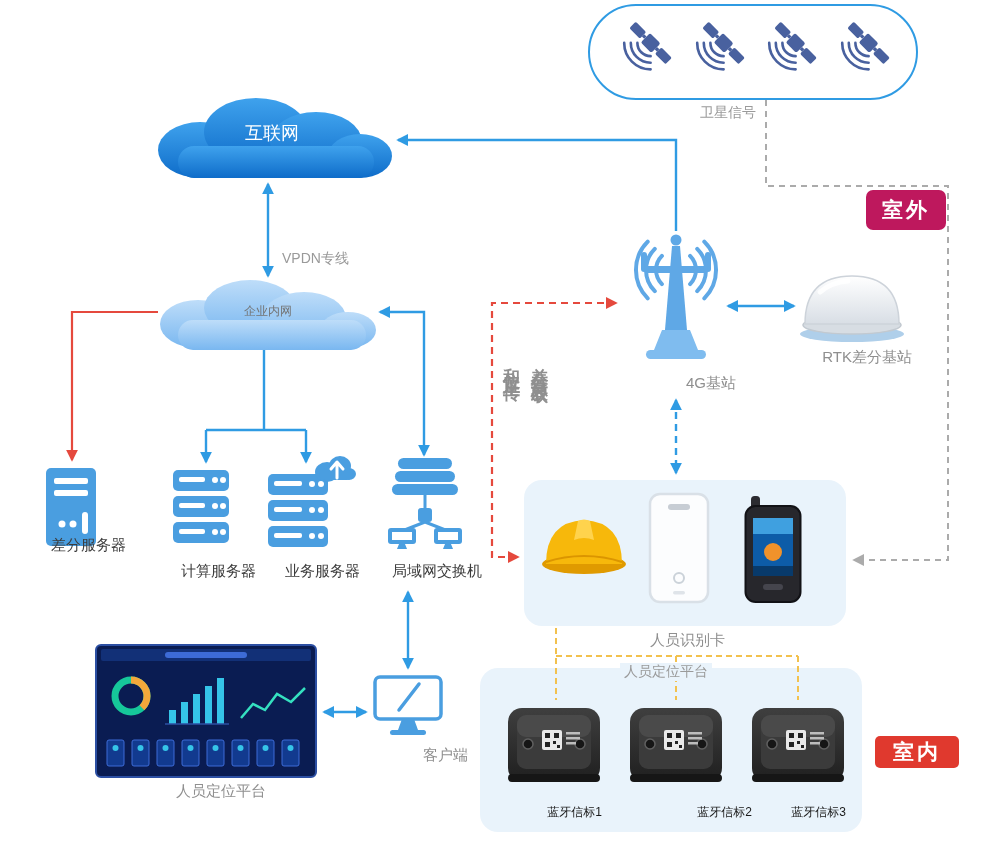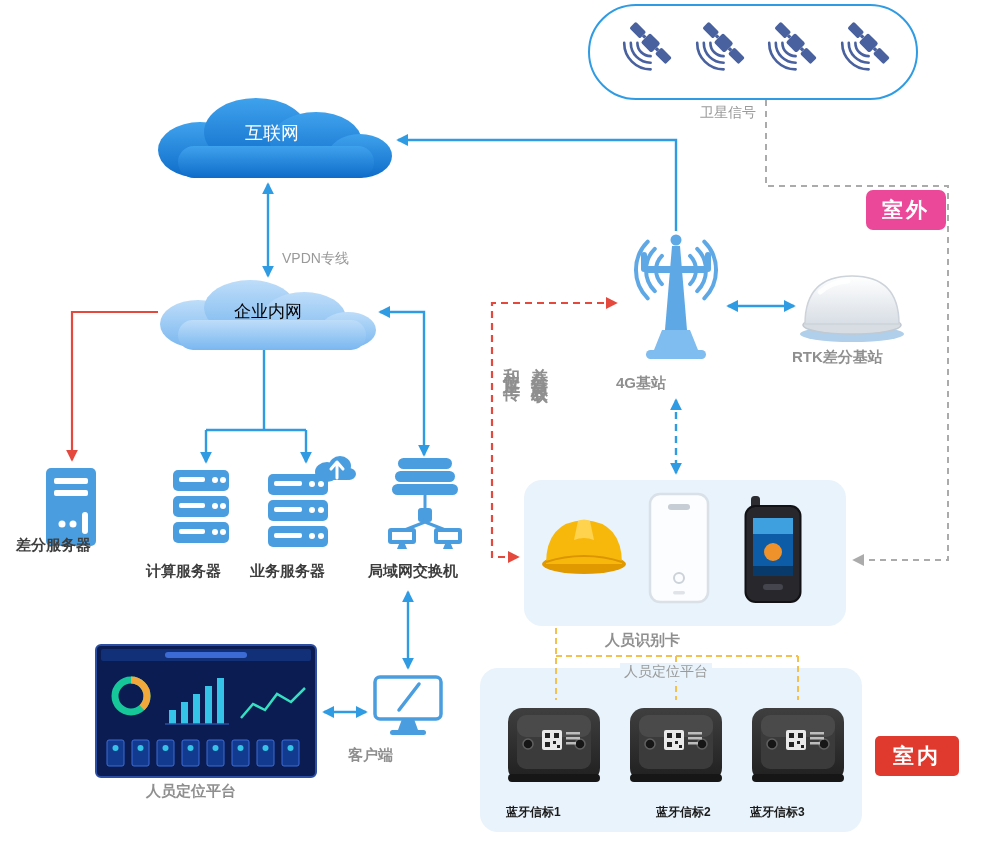--- a/index.html
+++ b/index.html
@@ -2,21 +2,21 @@
 <html><head>
 <meta charset="utf-8">
 <style>
   *{margin:0;padding:0;box-sizing:border-box}
   body{background:#ffffff;font-family:"Liberation Sans","DejaVu Sans",sans-serif}
   .stage{position:relative;width:999px;height:842px;background:#fff;overflow:hidden}
   .panel{position:absolute;background:#E9F3FB;border-radius:18px;z-index:1}
   .connectors{position:absolute;left:0;top:0;z-index:2}
   .node{position:absolute;z-index:3}
   .lbl{position:absolute;z-index:4;font-size:14px;color:#9A9A9A;white-space:nowrap}
-  .node-lbl{position:absolute;z-index:4;font-size:15px;font-weight:bold;color:#8F8F8F;text-align:left;white-space:nowrap}
+  .node-lbl{position:absolute;z-index:4;font-size:15px;font-weight:normal;color:#8F8F8F;text-align:right;white-space:nowrap}
   .dark-lbl{color:#3D3D3D}
   .black-lbl{color:#1A1A1A;font-size:12px}
   .badge{position:absolute;z-index:4;display:flex;align-items:center;justify-content:center;color:#fff;font-weight:bold;font-size:21px;letter-spacing:3px;border-radius:7px}
   .cloud{position:absolute;z-index:3}
   .cloud>svg{position:absolute;left:0;top:0;width:100%;height:100%}
   .cloud-label{position:relative;z-index:1;width:100%;height:100%;display:flex;align-items:center;justify-content:center;font-weight:normal}
   .sat-box{position:absolute;z-index:3;border:2.5px solid #2F9BE3;border-radius:48px;background:#fff;display:flex;align-items:center;justify-content:space-evenly;padding:0 14px}
   .vtext{position:absolute;z-index:4;display:flex;gap:5px}
   .vcol{writing-mode:vertical-rl;text-orientation:upright;font-size:17px;font-weight:bold;color:#8F8F8F;letter-spacing:4px;white-space:nowrap}
   .ln-blue{stroke:#2F9BE3;stroke-width:2.4;fill:none}
@@ -156,24 +156,24 @@
   <div class="cloud" style="left:152px;top:272px;width:232px;height:86px">
     <svg viewBox="0 0 232 86" preserveAspectRatio="none">
       <g fill="url(#cloudLight)">
         <ellipse cx="46" cy="52" rx="38" ry="24"></ellipse>
         <ellipse cx="98" cy="36" rx="46" ry="28"></ellipse>
         <ellipse cx="152" cy="46" rx="42" ry="26"></ellipse>
         <ellipse cx="196" cy="58" rx="28" ry="18"></ellipse>
         <rect x="26" y="48" width="188" height="30" rx="15"></rect>
       </g>
     </svg>
-    <div class="cloud-label" style="color:#000000;font-size:17px;transform:translateY(-4px)">企业内网</div>
+    <div class="cloud-label" style="color:#737373;font-size:12px;transform:translateY(-4px)">企业内网</div>
   </div>
 
-  <div class="badge" style="left:866px;top:190px;width:80px;height:40px;background:#ec4899">室外</div>
+  <div class="badge" style="left:866px;top:190px;width:80px;height:40px;background:#be185d">室外</div>
 
   <svg class="node" style="left:610px;top:230px" width="132" height="146" viewBox="0 0 132 146">
     <circle cx="66" cy="10" r="5.5" fill="#5FA8E6"></circle>
     <polygon points="62,16 70,16 77,100 55,100" fill="#5FA8E6"></polygon>
     <rect x="34" y="36" width="64" height="7" rx="3.5" fill="#5FA8E6"></rect>
     <rect x="31" y="22" width="6" height="20" rx="3" fill="#5FA8E6"></rect>
     <rect x="95" y="22" width="6" height="20" rx="3" fill="#5FA8E6"></rect>
     <path d="M 52 100 L 80 100 L 88 120 L 44 120 Z" fill="#7FBCEF"></path>
     <rect x="36" y="120" width="60" height="9" rx="4.5" fill="#7FBCEF"></rect>
     <g fill="none" stroke="#5FA8E6" stroke-width="4" stroke-linecap="round">
@@ -401,15 +401,15 @@
     </g>
     <rect x="60" y="30" width="14" height="2.5" fill="#BDBDBD"></rect>
     <rect x="60" y="35" width="14" height="2.5" fill="#BDBDBD"></rect>
     <rect x="60" y="40" width="10" height="2.5" fill="#BDBDBD"></rect>
     <rect x="2" y="72" width="92" height="8" rx="4" fill="#161616"></rect>
   </svg>
   <div class="node-lbl black-lbl" style="left:506px;top:804px;width:96px">蓝牙信标1</div>
   <div class="node-lbl black-lbl" style="left:656px;top:804px;width:96px">蓝牙信标2</div>
   <div class="node-lbl black-lbl" style="left:750px;top:804px;width:96px">蓝牙信标3</div>
 
-  <div class="badge" style="left:875px;top:736px;width:84px;height:40px;background:#E0392E;border-radius:5px">室内</div>
+  <div class="badge" style="left:875px;top:736px;width:84px;height:32px;background:#E0392E;border-radius:5px">室内</div>
 
 </div>
 
 </body></html>

